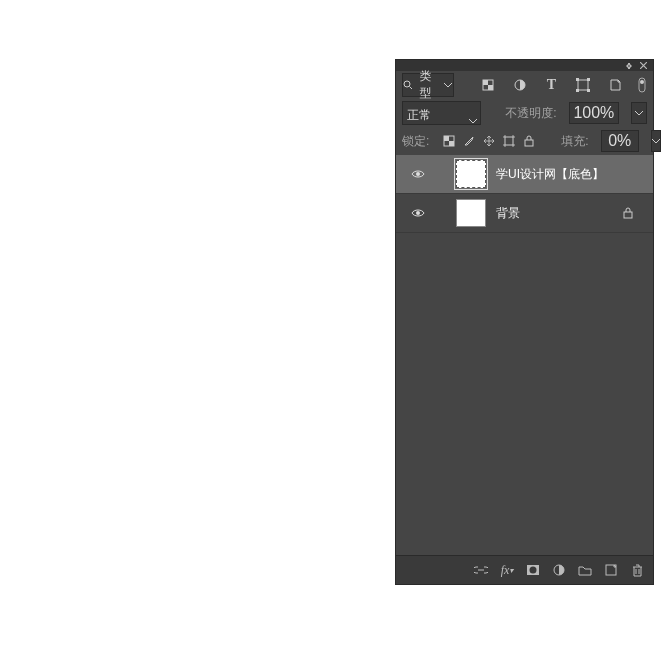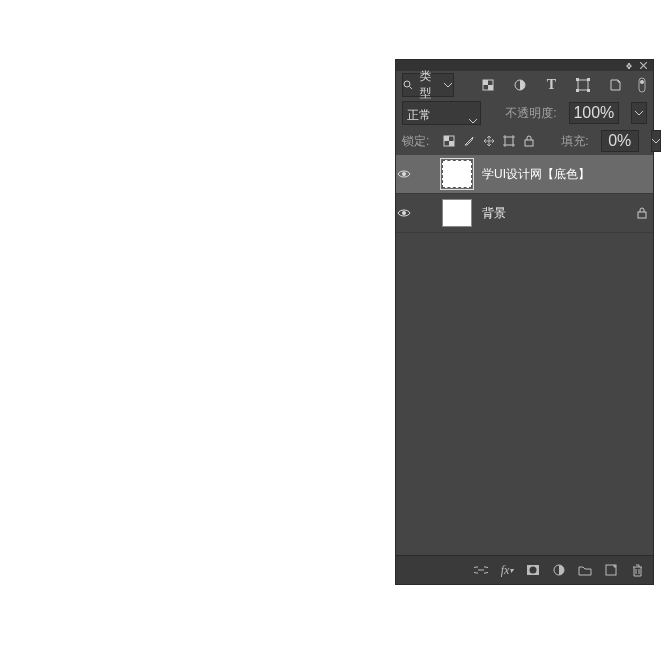--- a/index.html
+++ b/index.html
@@ -15,21 +15,21 @@
   .search-icon { width: 16px; text-align: center; color: #ccc; font-size: 11px; }
   .select-text { color: #ddd; font-size: 12px; padding: 0 4px; }
   .select-arrow { width: 14px; display: flex; align-items: center; justify-content: center; }
   .iconbtn { width: 20px; height: 20px; display: flex; align-items: center; justify-content: center; color: #ccc; cursor: pointer; }
   .label { font-size: 12px; color: #a3a3a3; white-space: nowrap; }
   .val-box { background: #3a3a3a; border: 1px solid #2a2a2a; height: 20px; padding: 0 4px; color: #ddd; font-size: 16px; display: flex; align-items: center; min-width: 34px; justify-content: center; }
   .arrow-box { background: #3a3a3a; border: 1px solid #2a2a2a; height: 20px; width: 14px; display: flex; align-items: center; justify-content: center; cursor: pointer; }
   .lock-icons { display: flex; gap: 4px; align-items: center; }
   .lock-icons .mi { width: 16px; height: 16px; display: flex; align-items: center; justify-content: center; font-size: 12px; color: #ccc; cursor: pointer; }
   .layers { flex: 1; background: #454545; min-height: 400px; }
-  .layer { height: 38px; display: flex; align-items: center; padding: 0 0; gap: 10px; border-bottom: 1px solid #3a3a3a; }
+  .layer { height: 38px; display: flex; align-items: center; padding: 0 14px; gap: 10px; border-bottom: 1px solid #3a3a3a; }
   .layer.selected { background: #6a6a6a; }
   .vis { width: 16px; height: 16px; display: flex; align-items: center; justify-content: center; color: #ddd; cursor: pointer; }
   .thumb { width: 30px; height: 28px; background: #ffffff; border: 1px solid #888; box-sizing: border-box; }
   .thumb.sel { outline: 1px solid #ddd; outline-offset: 1px; border: 1px dashed #555; }
   .layer-name { font-size: 12px; color: #eee; }
   .layer.selected .layer-name { color: #fff; }
   .lock-right { margin-left: auto; width: 16px; color: #ccc; }
   .footer { height: 28px; background: #3a3a3a; display: flex; align-items: center; justify-content: flex-end; padding-right: 8px; gap: 10px; border-top: 1px solid #2a2a2a; }
   .footer .fi { width: 16px; height: 16px; display: flex; align-items: center; justify-content: center; color: #bbb; cursor: pointer; position: relative; }
   svg { display: block; }

